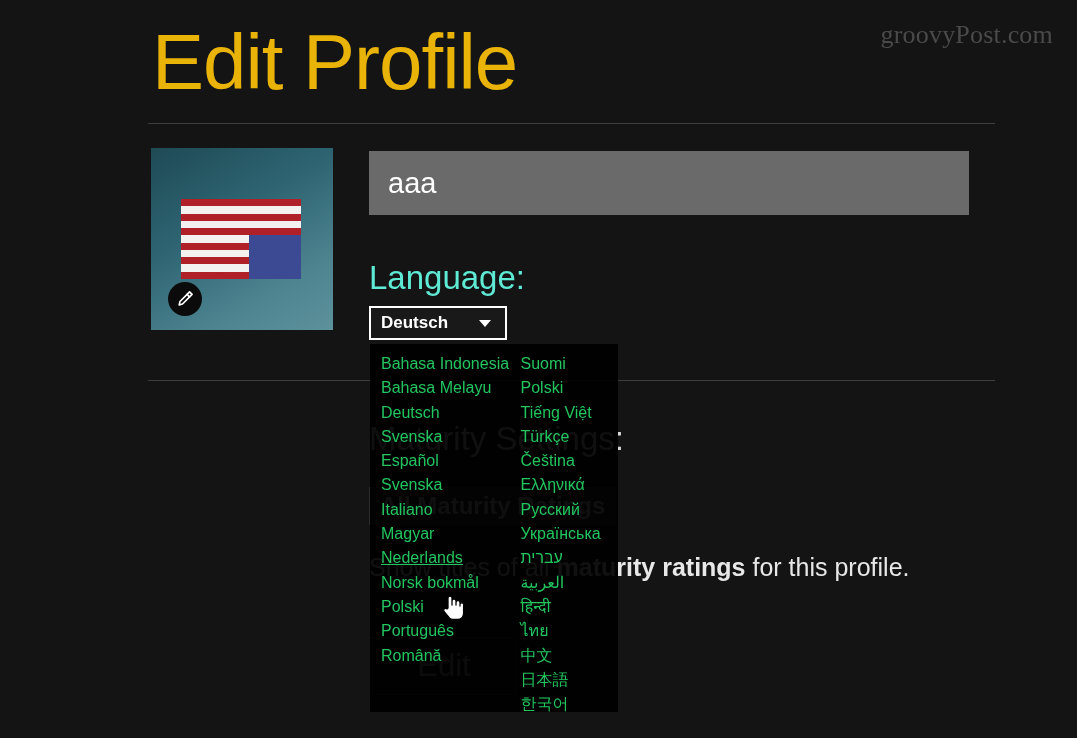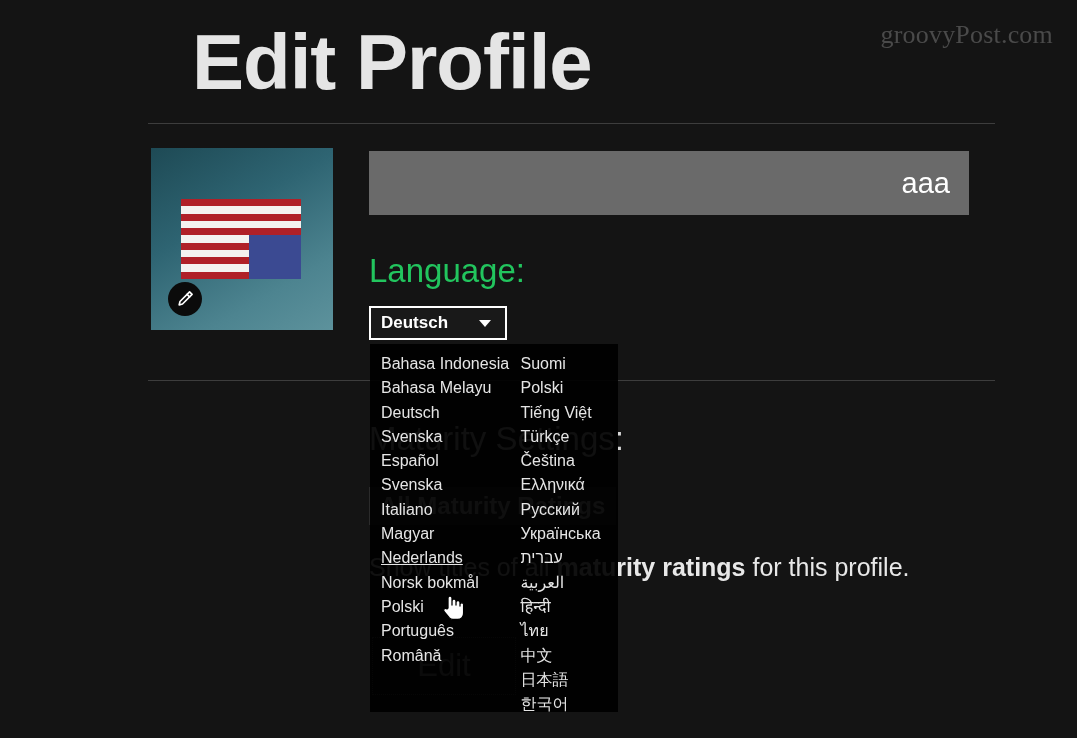--- a/index.html
+++ b/index.html
@@ -28,25 +28,24 @@
     letter-spacing: 0.2px;
     white-space: nowrap;
   }
 
   
   #page-title {
     position: absolute;
     left: 152px;
     top: 12px;
     font-size: 78px;
-    font-weight: 700;
+    font-weight: 400;
     letter-spacing: -1px;
     line-height: 100px;
-    color: #e5e5e5;
-    margin-left: 40px;
+    color: #eab308;
   }
 
   .divider {
     position: absolute;
     left: 148px;
     width: 847px;
     height: 1px;
     background: #3d3d3d;
   }
   #divider-top { top: 123px; }
@@ -108,30 +107,29 @@
     width: 600px;
     height: 64px;
     background: #6a6a6a;
     border: none;
     outline: none;
     color: #ffffff;
     font-family: "Liberation Sans", sans-serif;
     font-size: 29px;
     padding: 0 19px;
     box-sizing: border-box;
-    text-align: right;
   }
 
   
   #language-label {
     position: absolute;
     left: 369px;
-    top: 252px;
+    top: 259px;
     font-size: 33px;
-    color: #22c55e;
+    color: #5eead4;
     font-weight: 400;
   }
 
   #language-select-button {
     position: absolute;
     left: 369px;
     top: 306px;
     width: 138px;
     height: 34px;
     background: #191919;
@@ -214,21 +212,21 @@
   }
   .dropdown-col {
     display: flex;
     flex-direction: column;
   }
   #dropdown-col-left { width: 146px; padding-left: 11px; }
   #dropdown-col-right { width: 102px; }
   .lang-option {
     font-size: 16px;
     line-height: 24.3px;
-    color: #e5e5e5;
+    color: #22c55e;
     white-space: nowrap;
     cursor: pointer;
   }
   .lang-option.hovered {
     text-decoration: underline;
   }
 
   
   #mouse-cursor {
     position: absolute;

